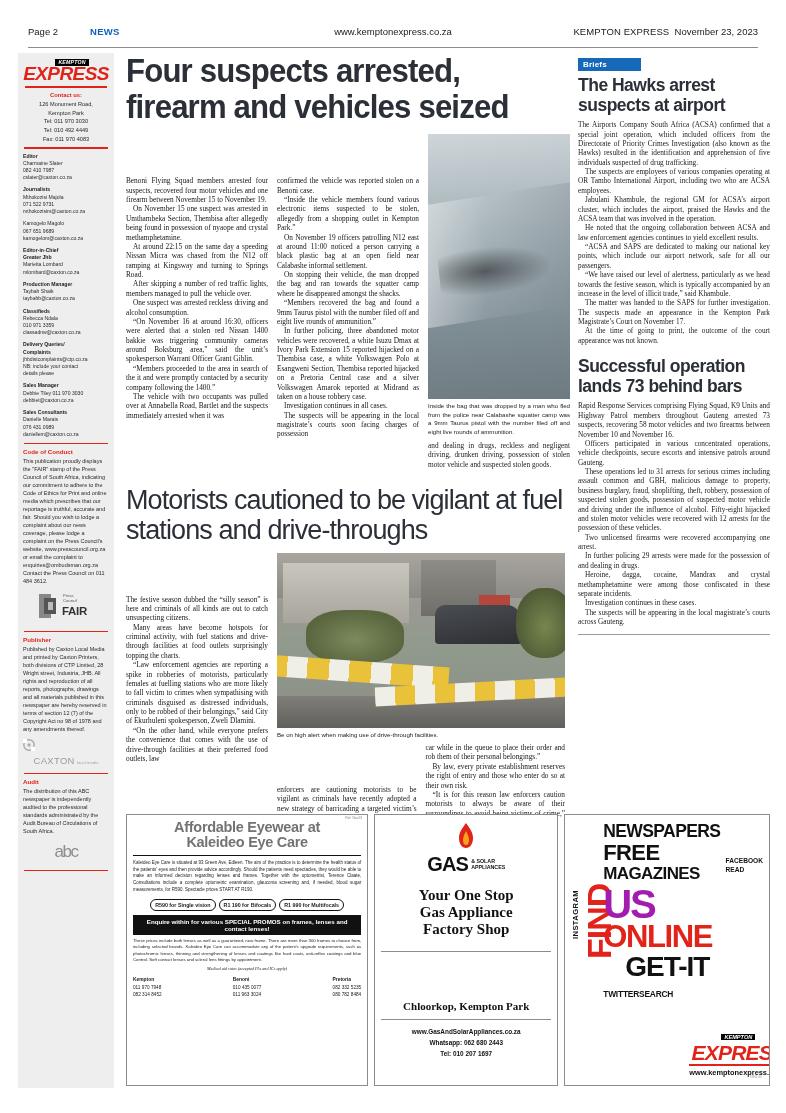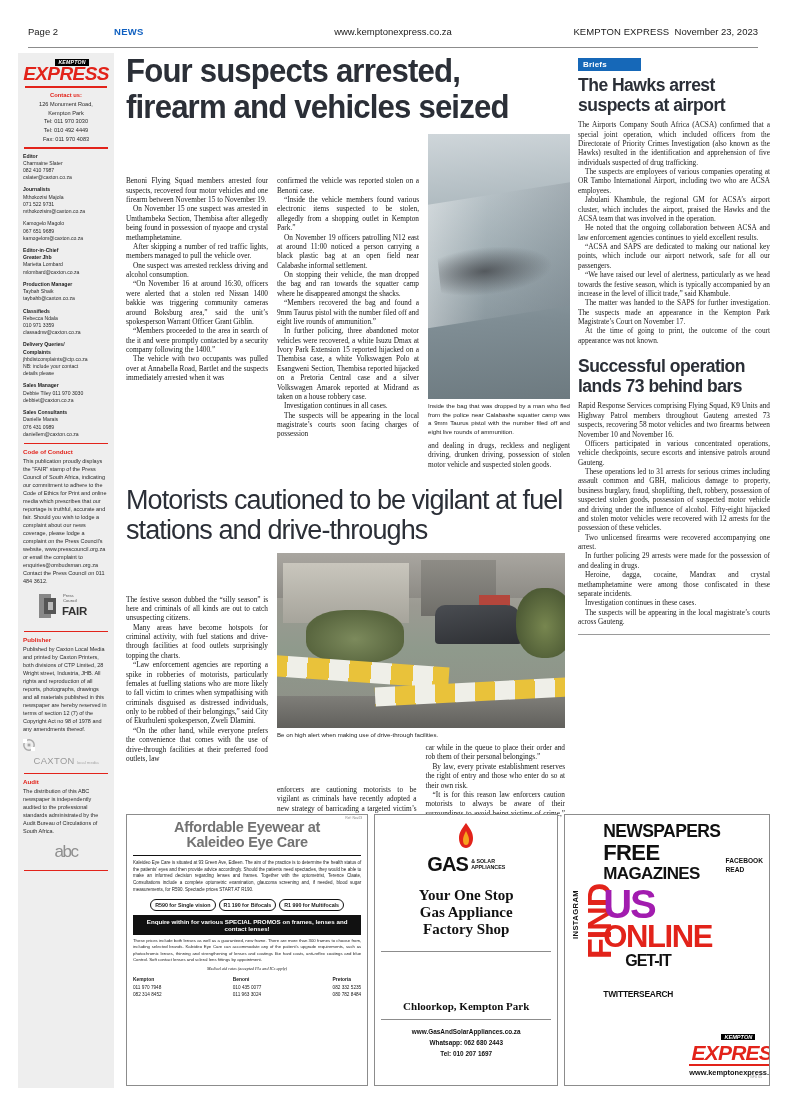--- a/index.html
+++ b/index.html
@@ -14,21 +14,21 @@
   }
   .page { width:786px; height:1113px; position:relative; padding:0; }
 
   
   .topbar {
     position:absolute; left:28px; top:26px; width:730px; height:22px;
     display:flex; align-items:flex-start;
     font-family:"Liberation Sans", sans-serif;
     font-size:9.5px; color:#1a1a1a;
   }
-  .topbar .page-no { width:86px; }
+  .topbar .page-no { width:62px; }
   .topbar .news-label { color:#1060c0; font-weight:bold; letter-spacing:0.3px; }
   .topbar .site { position:absolute; left:50%; transform:translateX(-50%); }
   .topbar .right { position:absolute; right:0; white-space:nowrap; }
   .topbar .right .pub { letter-spacing:0.1px; }
   .topbar-rule {
     position:absolute; left:28px; top:47px; width:730px; height:1px; background:#8c8c8c;
   }
 
   
   .rail {
@@ -246,21 +246,21 @@
     font-size:34px; color:#e2231a; letter-spacing:-1px; line-height:0.95;
     transform:rotate(-90deg); transform-origin:left top;
   }
   .find-stack { position:absolute; left:34px; top:4px; width:176px; }
   .fs-line { font-family:"Liberation Sans", sans-serif; font-weight:bold; color:#111; line-height:1; }
   .fs-news { font-size:17.5px; letter-spacing:-0.6px; }
   .fs-free { font-size:22px; letter-spacing:-0.6px; margin-top:1px; }
   .fs-mag { font-size:17px; letter-spacing:-0.6px; margin-top:1px; }
   .fs-us { font-size:40px; color:#a21caf; letter-spacing:-2px; margin-top:4px; line-height:0.92; }
   .fs-online { font-size:31px; color:#e2231a; letter-spacing:-1.4px; line-height:0.95; }
-  .fs-getit { font-size:16px; letter-spacing:-1px; margin-top:1px; }
+  .fs-getit { font-size:28px; letter-spacing:-1px; margin-top:1px; }
   .fs-side { font-family:"Liberation Sans", sans-serif; font-weight:bold; font-size:6.6px; color:#111; line-height:1.35; }
   .find-right { position:absolute; right:2px; top:38px; text-align:left; }
   .fs-tw { position:absolute; left:34px; top:170px; font-family:"Liberation Sans", sans-serif; font-weight:bold; font-size:8.4px; color:#111; letter-spacing:-0.2px; }
   .find-ke { position:absolute; left:120px; bottom:4px; text-align:center; }
   .ke-kempton { font-family:"Liberation Sans", sans-serif; font-weight:bold; font-style:italic; font-size:5.6px; color:#fff; background:#000; padding:0 3px; display:inline-block; }
   .ke-express { font-family:"Liberation Sans", sans-serif; font-weight:bold; font-style:italic; font-size:21px; color:#e2231a; letter-spacing:-0.8px; line-height:0.95; }
   .ke-rule { height:1.6px; background:#e2231a; margin:1px 0 2px 0; }
   .ke-url { font-family:"Liberation Sans", sans-serif; font-weight:bold; font-size:7.4px; color:#111; }
   .ad-code { position:absolute; right:3px; bottom:2px; font-size:3.4px; color:#999; font-family:"Liberation Sans", sans-serif; }
 </style>
@@ -394,20 +394,21 @@
     <div class="red-rule"></div>
   </div>
 
   <div class="main">
     <h1 class="headline-1">Four suspects arrested, firearm and vehicles seized</h1>
     <div class="art1-cols">
       <div class="col">
         <div class="body-txt" id="a1c1">
             <p class="first">Benoni Flying Squad members arrested four suspects, recovered four motor vehicles and one firearm between November 15 to November 19.</p>
             <p>On November 15 one suspect was arrested in Umthambeka Section, Thembisa after allegedly being found in possession of nyaope and crystal methamphetamine.</p>
+            <p>At around 22:15 on the same day a speeding Nissan Micra was chased from the N12 off ramping at Kingsway and turning to Springs Road.</p>
             <p>After skipping a number of red traffic lights, members managed to pull the vehicle over.</p>
             <p>One suspect was arrested reckless driving and alcohol consumption.</p>
             <p>“On November 16 at around 16:30, officers were alerted that a stolen red Nissan 1400 bakkie was triggering community cameras around Boksburg area,” said the unit’s spokesperson Warrant Officer Grant Giblin.</p>
             <p>“Members proceeded to the area in search of the it and were promptly contacted by a security company following the 1400.”</p>
             <p>The vehicle with two occupants was pulled over at Annabella Road, Bartlet and the suspects immediately arrested when it was</p>
           </div>
       </div>
       <div class="col">
         <div class="body-txt" id="a1c2">
             <p class="first">confirmed the vehicle was reported stolen on a Benoni case.</p>

